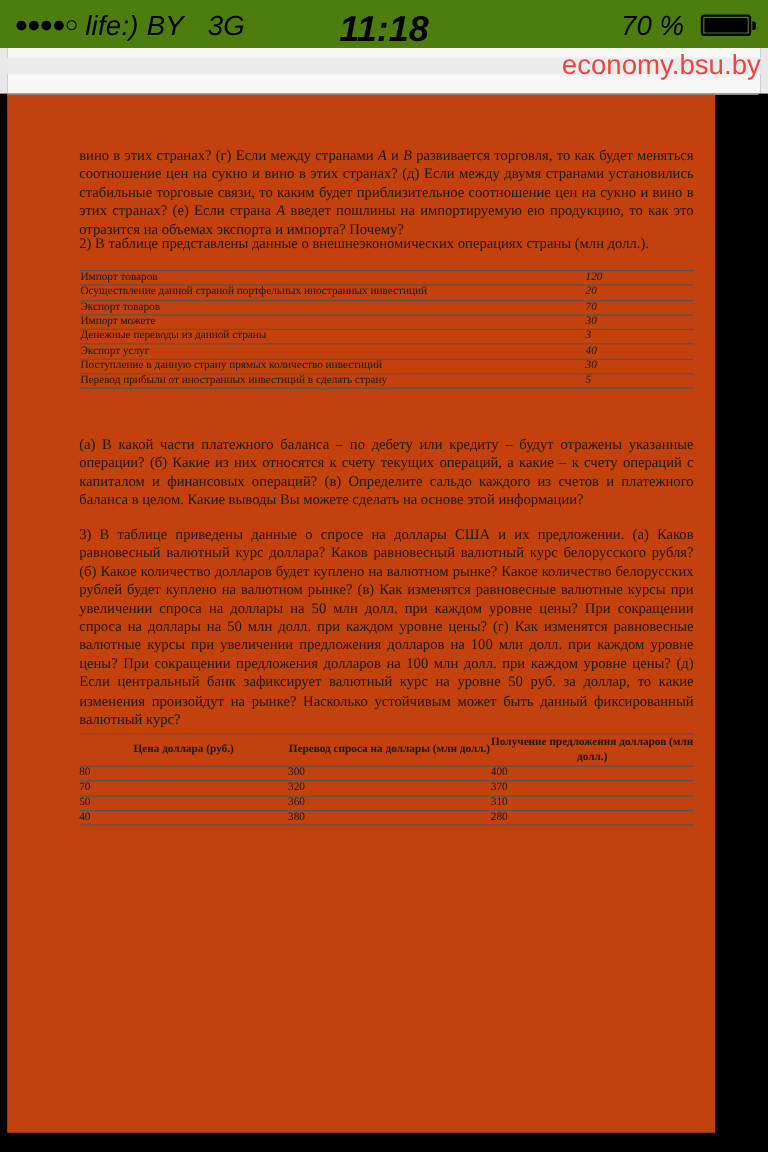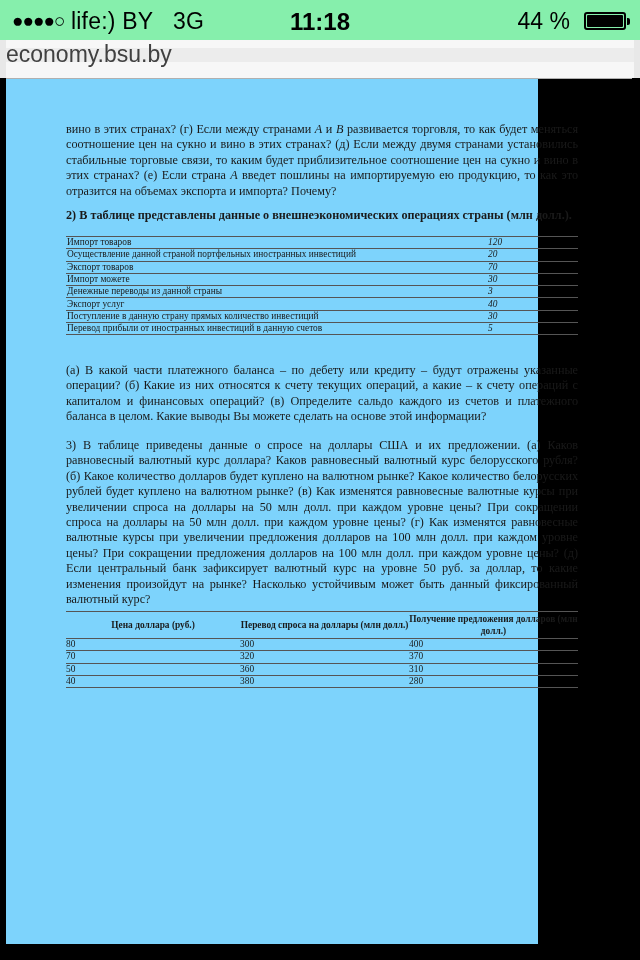--- a/index.html
+++ b/index.html
@@ -1,58 +1,58 @@
 <!DOCTYPE html>
 <html><head>
 <meta charset="utf-8">
 <style>
   html, body { margin:0; padding:0; }
   body { width:640px; height:960px; position:relative; overflow:hidden; background:#000; font-family:"Liberation Sans", sans-serif; }
-  .statusbar { position:absolute; left:0; top:0; width:640px; height:40px; background:#86efac; }
+  .statusbar { position:absolute; left:0; top:0; width:640px; height:40px; background:#4d7c0f;font-style:italic; }
   .statusbar .carrier { position:absolute; left:12px; top:8px; font-size:23px; color:#000; letter-spacing:0.2px; }
   .statusbar .carrier .dots { letter-spacing:-1px; font-size:19px; position:relative; top:-2px; }
-  .statusbar .time { position:absolute; left:0; width:640px; text-align:center; top:8px; font-size:24px; font-weight:bold; color:#000; }
+  .statusbar .time { position:absolute; left:0; width:640px; text-align:center; top:8px; font-size:30px; font-weight:bold; color:#000; }
   .statusbar .battery-pct { position:absolute; right:70px; top:8px; font-size:23px; color:#000; }
   .battery { position:absolute; right:14px; top:12px; width:42px; height:18px; border:2px solid #000; border-radius:3px; box-sizing:border-box; padding:1px; }
   .battery .fill { width:100%; height:100%; background:#000; border-radius:1px; }
   .battery .tip { position:absolute; right:-6px; top:4px; width:3px; height:7px; background:#000; border-radius:0 2px 2px 0; }
   .urlbar { position:absolute; left:6px; top:40px; width:628px; height:38px; background:#f7f7f7; }
   .urlbar .band { position:absolute; left:0; top:8px; width:100%; height:14px; background:#ececec; }
-  .urlbar .url { position:absolute; left:0; width:100%; top:1px; text-align:left; font-size:23px; color:#404040; }
+  .urlbar .url { position:absolute; left:0; width:100%; top:1px; text-align:right; font-size:23px; color:#ef4444; }
   .urlbar-border { position:absolute; left:6px; top:78px; width:626px; height:1px; background:#b0b0b0; }
   .right-strip { position:absolute; right:0; top:40px; width:6px; height:38px; background:#e8e8e8; }
   .left-strip { position:absolute; left:0; top:40px; width:6px; height:38px; background:#e8e8e8; }
-  .page { position:absolute; left:6px; top:79px; width:532px; height:865px; background:#7dd3fc; }
+  .page { position:absolute; left:6px; top:79px; width:590px; height:865px; background:#c2410c; }
   .content { position:absolute; left:60px; width:512px; top:0; font-family:"Liberation Serif", serif; color:#1a1a1a; }
   .para { font-size:12.2px; line-height:15.4px; text-align:justify; margin:0; }
   .para i { font-style:italic; }
   .p1 { position:absolute; top:43px; }
-  .p2 { position:absolute; top:129px;font-weight:bold; }
-  .t1 { position:absolute; top:157px; width:512px; border-collapse:collapse; font-size:9.4px; }
+  .p2 { position:absolute; top:117px; }
+  .t1 { position:absolute; top:146px; width:512px; border-collapse:collapse; font-size:9.4px; }
   .t1 td { border-bottom:1px solid #555; padding:0 0 0 1px; height:11.3px; line-height:11px; }
   .t1 tr:first-child td { border-top:1px solid #555; }
   .t1 td.v { width:90px;font-style:italic; }
   .p3 { position:absolute; top:284px; }
   .p4 { position:absolute; top:359px; }
   .t2 { position:absolute; top:532px; width:512px; border-collapse:collapse; font-size:9.4px; }
   .t2 th { font-weight:bold; font-size:9.4px; line-height:11.5px; padding:2px 0 1px; border-top:1px solid #555; border-bottom:1px solid #555; text-align:center; }
   .t2 td { text-align:left; border-bottom:1px solid #555; height:11.3px; line-height:11px; padding:0; }
   .t2 col.c1 { width:34%; } .t2 col.c2 { width:33%; } .t2 col.c3 { width:33%; }
 </style>
 </head>
 <body>
 
 <div class="statusbar">
   <div class="carrier">
     <span class="dots">●●●●○</span>
     <span>life:) BY</span>&nbsp;&nbsp;
     <span>3G</span>
   </div>
   <div class="time">11:18</div>
-  <div class="battery-pct">44 %</div>
+  <div class="battery-pct">70 %</div>
   <div class="battery">
     <div class="fill"></div>
     <div class="tip"></div>
   </div>
 </div>
 
 <div class="left-strip"></div>
 <div class="urlbar">
   <div class="band"></div>
   <div class="url">economy.bsu.by</div>
@@ -90,21 +90,21 @@
           </tr>
           <tr>
             <td>Экспорт услуг</td>
             <td class="v">40</td>
           </tr>
           <tr>
             <td>Поступление в данную страну прямых количество инвестиций</td>
             <td class="v">30</td>
           </tr>
           <tr>
-            <td>Перевод прибыли от иностранных инвестиций в данную счетов</td>
+            <td>Перевод прибыли от иностранных инвестиций в сделать страну</td>
             <td class="v">5</td>
           </tr>
         </tbody>
     </table>
 
     <p class="para p3">(а) В какой части платежного баланса – по дебету или кредиту – будут отражены указанные операции? (б) Какие из них относятся к счету текущих операций, а какие – к счету операций с капиталом и финансовых операций? (в) Определите сальдо каждого из счетов и платежного баланса в целом. Какие выводы Вы можете сделать на основе этой информации?</p>
 
     <p class="para p4">3) В таблице приведены данные о спросе на доллары США и их предложении. (а) Каков равновесный валютный курс доллара? Каков равновесный валютный курс белорусского рубля? (б) Какое количество долларов будет куплено на валютном рынке? Какое количество белорусских рублей будет куплено на валютном рынке? (в) Как изменятся равновесные валютные курсы при увеличении спроса на доллары на 50 млн долл. при каждом уровне цены? При сокращении спроса на доллары на 50 млн долл. при каждом уровне цены? (г) Как изменятся равновесные валютные курсы при увеличении предложения долларов на 100 млн долл. при каждом уровне цены? При сокращении предложения долларов на 100 млн долл. при каждом уровне цены? (д) Если центральный банк зафиксирует валютный курс на уровне 50 руб. за доллар, то какие изменения произойдут на рынке? Насколько устойчивым может быть данный фиксированный валютный курс?</p>
 
     <table class="t2">

